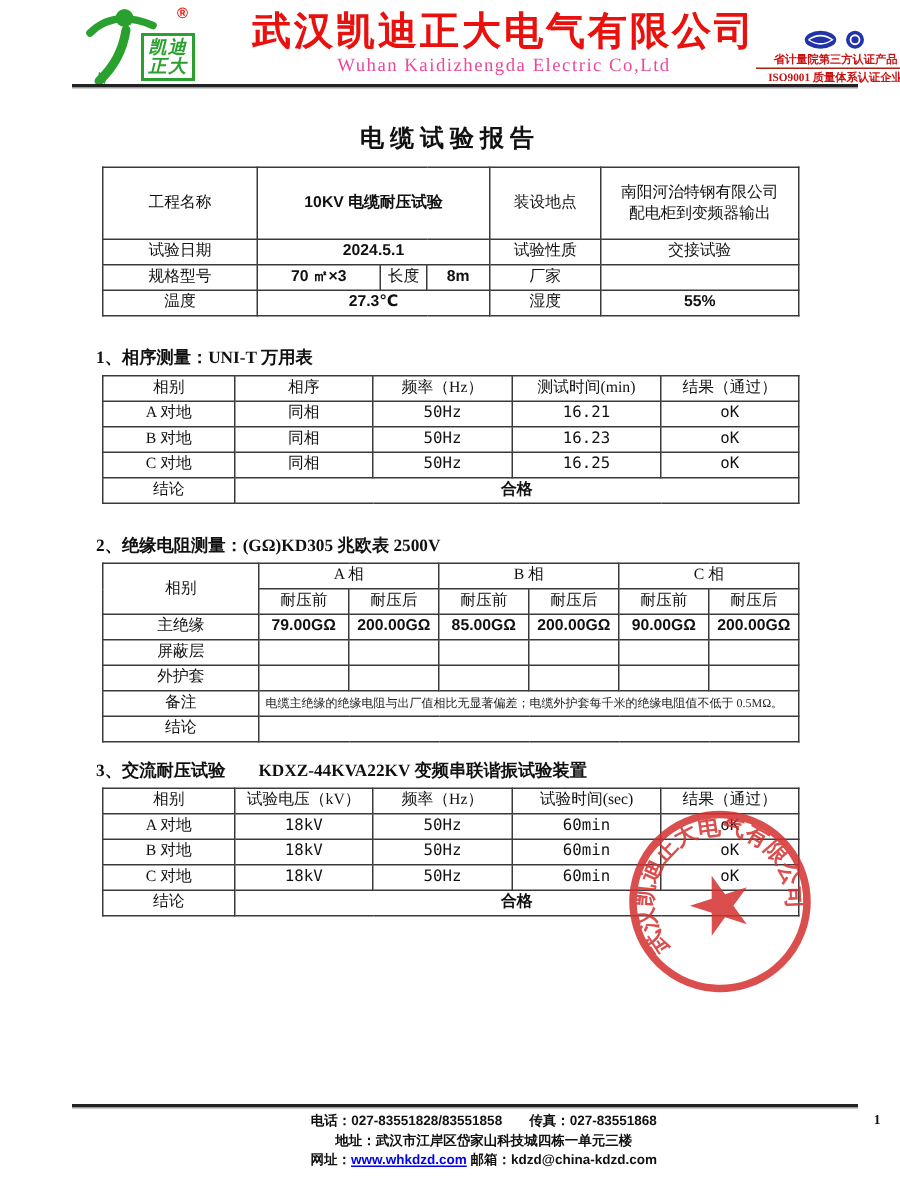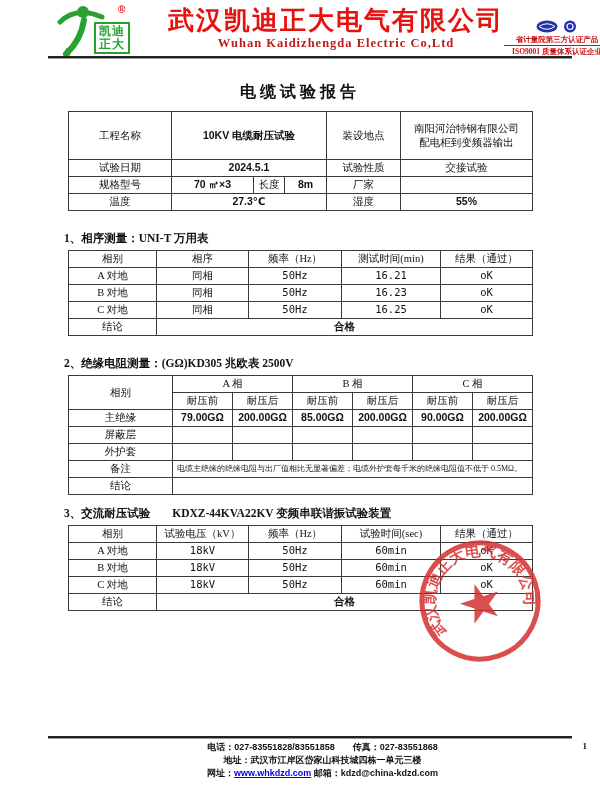--- a/index.html
+++ b/index.html
@@ -2,25 +2,25 @@
 <html><head>
 <meta charset="utf-8">
 <style>
   * { margin:0; padding:0; box-sizing:border-box; }
   body { background:#888; font-family:"Liberation Serif","DejaVu Serif",serif; }
   .page { position:relative; width:600px; height:800px; margin:0 auto; background:#fff; overflow:hidden; color:#111; }
 
   
   .header { display:flex; align-items:flex-start; padding:4px 8px 0 56px; height:55px; }
   .logo-wrap { position:relative; width:112px; height:52px; flex:0 0 auto; }
-  .logo-box { position:absolute; left:38px; top:18px; border:2px solid #2aa12e; padding:1px 3px; color:#2aa12e; font-weight:bold; font-size:12px; line-height:13px; letter-spacing:1px; }
+  .logo-box { position:absolute; left:38px; top:18px; border:2px solid #2aa12e; padding:1px 3px; color:#2aa12e; font-weight:bold; font-size:12px; line-height:13px; letter-spacing:1px;font-style:italic; }
   .reg-mark { position:absolute; left:62px; top:0; color:#e8110d; font-size:10px; font-weight:bold; font-family:"Liberation Sans",sans-serif; }
   .company { flex:1 1 auto; text-align:center; padding-top:2px; }
   .company-cn { color:#e8110d; font-size:26px; font-weight:900; letter-spacing:2px; line-height:30px; white-space:nowrap; }
-  .company-en { color:#b91c1c; font-size:12.5px; font-weight:bold; letter-spacing:1px; line-height:15px; font-family:"Liberation Serif",serif; }
+  .company-en { color:#ec4899; font-size:12.5px; font-weight:normal; letter-spacing:1px; line-height:15px; font-family:"Liberation Serif",serif; }
   .certs { flex:0 0 auto; width:106px; padding-top:16px; text-align:center; }
   .cert-badges { display:flex; justify-content:center; gap:4px; margin-bottom:2px; }
   .cert-line { color:#cc1111; font-size:7.5px; font-weight:bold; line-height:9px; white-space:nowrap; }
   .cert-sep { height:1px; background:#aa2211; margin:1px 0; }
   .head-rule { height:3px; margin:1px 28px 0 48px; background:linear-gradient(#222 0 60%, #999 60% 100%); }
 
   
   .doc-title { margin-top:23px; text-align:center; font-size:16px; font-weight:bold; letter-spacing:4px; }
 
   

